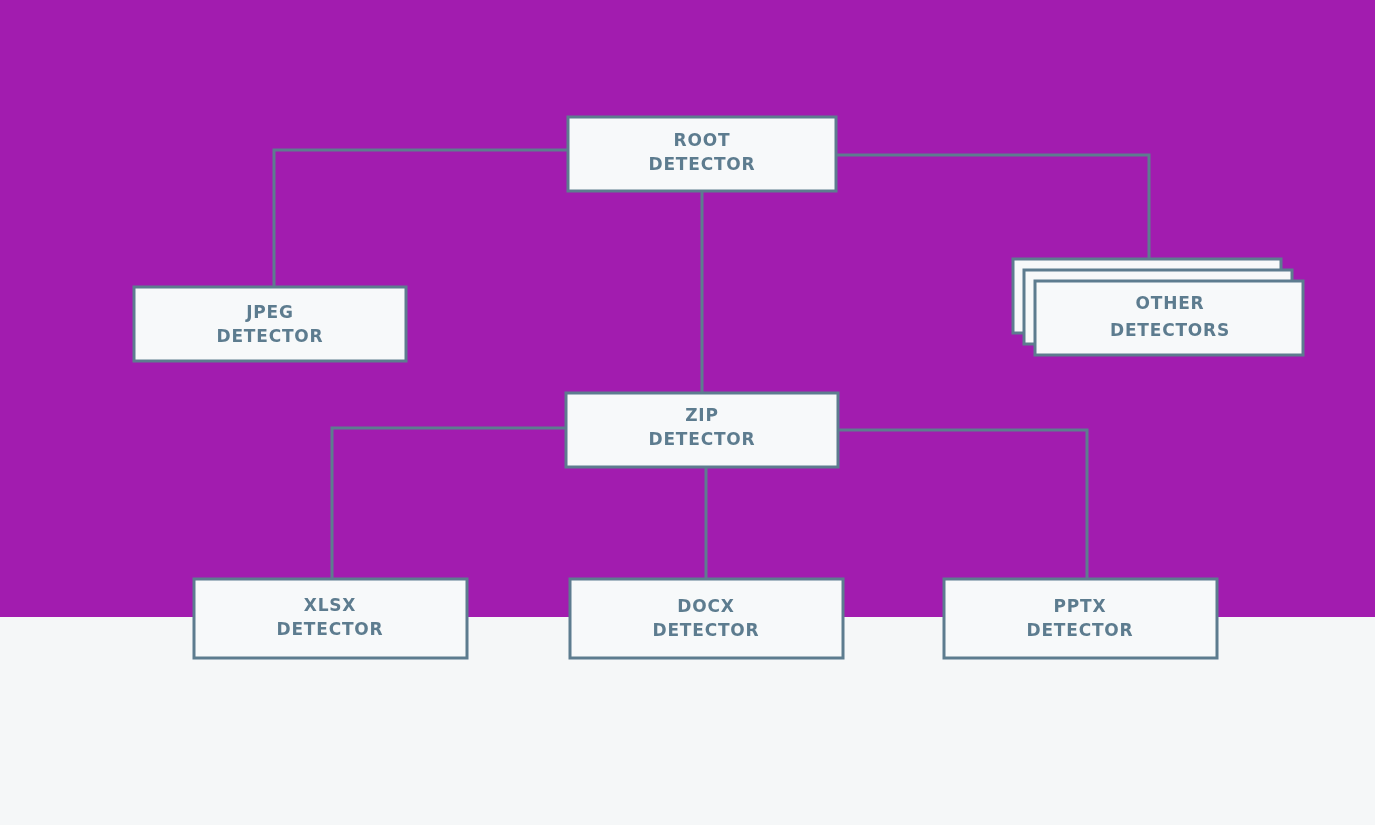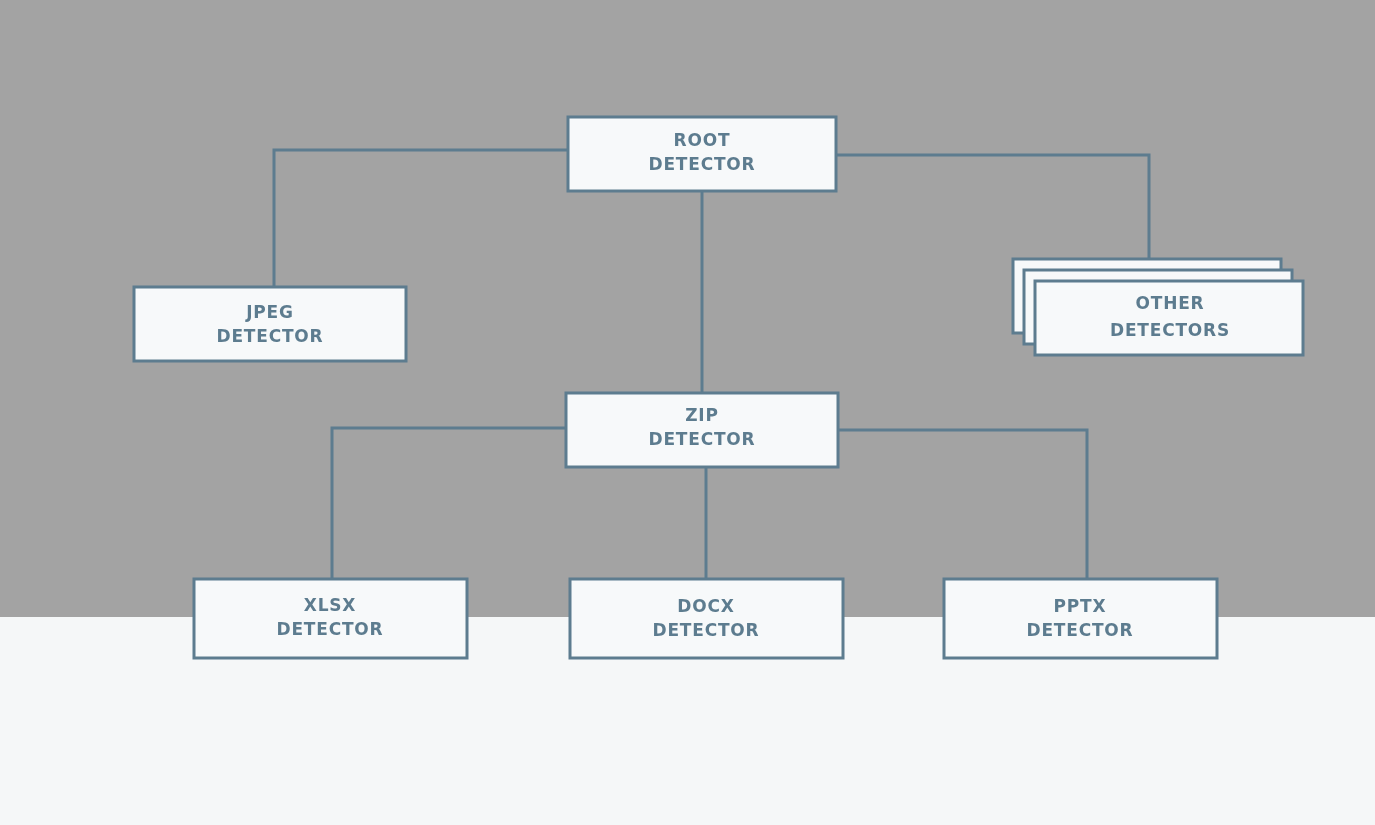--- a/index.html
+++ b/index.html
@@ -11,21 +11,21 @@
   body {
     width: 1375px;
     height: 825px;
     overflow: hidden;
     font-family: "DejaVu Sans", "Liberation Sans", sans-serif;
   }
   #diagram-root {
     position: relative;
     width: 1375px;
     height: 617px;
-    background: #a3a3a3;
+    background: #a21caf;
     text-align: right;
   }
   svg.diagram-canvas {
     position: absolute;
     top: 0;
     left: 0;
     width: 1375px;
     height: 825px;
     display: block;
   }

